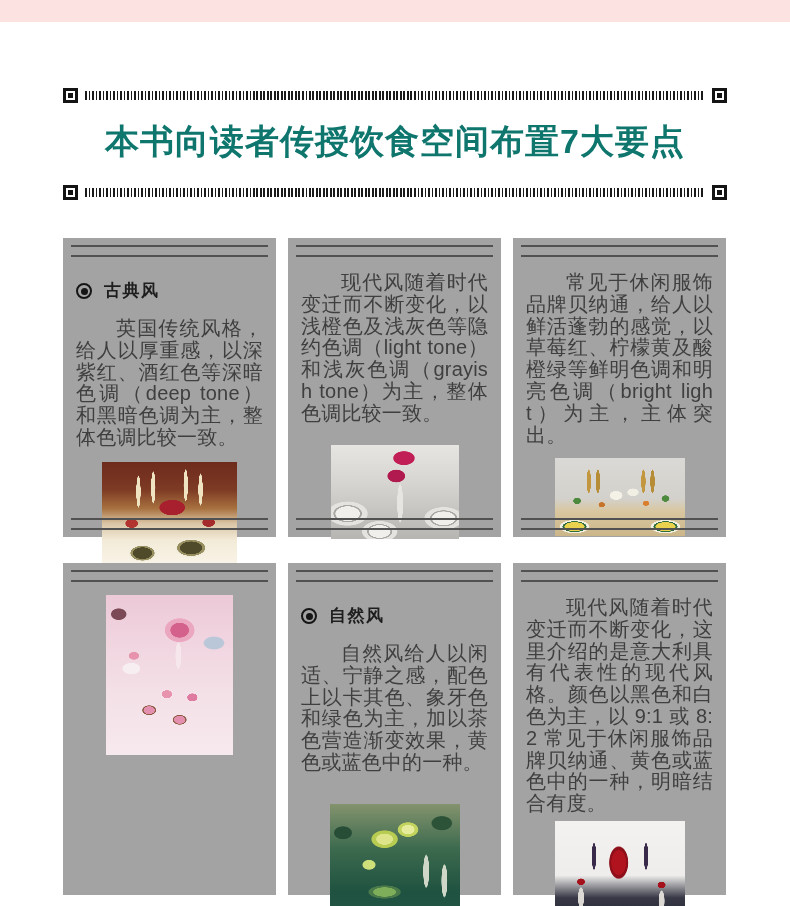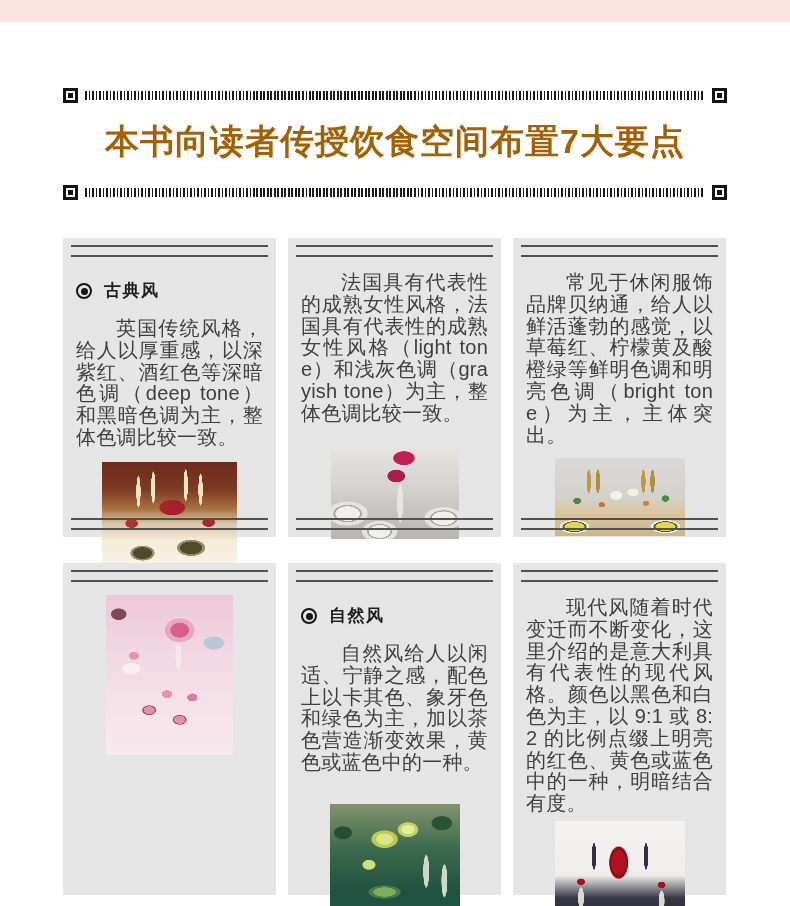--- a/index.html
+++ b/index.html
@@ -10,26 +10,26 @@
   .pink-band{height:22px;background:#fce3e1;}
 
   
   .deco-border{display:flex;align-items:center;margin:66px 63px 0;height:15px;}
   .deco-border.second{margin:19px 63px 0;}
   .deco-square{box-sizing:border-box;width:15px;height:15px;border:3px solid #141414;background:#ffffff;display:flex;align-items:center;justify-content:center;flex:0 0 auto;}
   .deco-square::after{content:"";width:5px;height:5px;background:#141414;}
   .deco-ticks{flex:1;height:9px;margin:0 7px;background:repeating-linear-gradient(90deg,#1a1a1a 0 1.6px,transparent 1.6px 3.5px);}
 
   
-  .headline{margin:14px 0 0;text-align:center;font-size:34px;line-height:49px;font-weight:bold;color:#a16207;letter-spacing:1px;}
+  .headline{margin:14px 0 0;text-align:center;font-size:34px;line-height:49px;font-weight:bold;color:#0f766e;letter-spacing:1px;}
   .headline span{display:block;}
 
   
   .cards{display:grid;grid-template-columns:repeat(3,213px);column-gap:12px;row-gap:26px;padding:0 63px;margin-top:38px;}
-  .card{position:relative;box-sizing:border-box;height:299px;background:#e5e5e5;}
+  .card{position:relative;box-sizing:border-box;height:299px;background:#a3a3a3;}
   .card.tall{height:332px;}
   .double-rule{height:8px;border-top:2px solid #515151;border-bottom:2px solid #515151;}
   .rule-top{margin:7px 8px 0;}
   .rule-bottom{position:absolute;left:8px;right:8px;bottom:7px;}
 
   .card-title-row{display:flex;align-items:center;margin:22px 13px 0;}
   .bullet{box-sizing:border-box;width:16px;height:16px;border:2.5px solid #161616;border-radius:50%;margin-right:12px;position:relative;flex:0 0 auto;}
   .bullet::after{content:"";position:absolute;left:50%;top:50%;width:7px;height:7px;margin:-3.5px 0 0 -3.5px;border-radius:50%;background:#161616;}
   .card-title{margin:0;font-size:17px;line-height:24px;font-weight:bold;color:#1e1e1e;letter-spacing:1.5px;}
 
@@ -145,28 +145,28 @@
         <span class="bullet"></span>
         <h2 class="card-title">古典风</h2>
       </div>
       <p class="card-body">英国传统风格，给人以厚重感，以深紫红、酒红色等深暗色调（deep tone）和黑暗色调为主，整体色调比较一致。</p>
       <div class="photo photo-1"></div>
       <div class="double-rule rule-bottom"></div>
     </section>
 
     <section class="card card-2">
       <div class="double-rule rule-top"></div>
-      <p class="card-body">法国具有代表性的成熟女性风格，法国具有代表性的成熟女性风格（light tone）和浅灰色调（grayish tone）为主，整体色调比较一致。</p>
+      <p class="card-body">现代风随着时代变迁而不断变化，以浅橙色及浅灰色等隐约色调（light tone）和浅灰色调（grayish tone）为主，整体色调比较一致。</p>
       <div class="photo photo-2"></div>
       <div class="double-rule rule-bottom"></div>
     </section>
 
     <section class="card card-3">
       <div class="double-rule rule-top"></div>
-      <p class="card-body">常见于休闲服饰品牌贝纳通，给人以鲜活蓬勃的感觉，以草莓红、柠檬黄及酸橙绿等鲜明色调和明亮色调（bright tone）为主，主体突出。</p>
+      <p class="card-body">常见于休闲服饰品牌贝纳通，给人以鲜活蓬勃的感觉，以草莓红、柠檬黄及酸橙绿等鲜明色调和明亮色调（bright light）为主，主体突出。</p>
       <div class="photo photo-3"></div>
       <div class="double-rule rule-bottom"></div>
     </section>
 
     <section class="card card-4 tall">
       <div class="double-rule rule-top"></div>
       <div class="photo photo-4"></div>
 
     </section>
 
@@ -176,19 +176,19 @@
         <span class="bullet"></span>
         <h2 class="card-title">自然风</h2>
       </div>
       <p class="card-body">自然风给人以闲适、宁静之感，配色上以卡其色、象牙色和绿色为主，加以茶色营造渐变效果，黄色或蓝色中的一种。</p>
       <div class="photo photo-5"></div>
 
     </section>
 
     <section class="card card-6 tall">
       <div class="double-rule rule-top"></div>
-      <p class="card-body">现代风随着时代变迁而不断变化，这里介绍的是意大利具有代表性的现代风格。颜色以黑色和白色为主，以 9:1 或 8:2 的比例点缀上明亮的红色、黄色或蓝色中的一种，明暗结合有度。</p>
+      <p class="card-body">现代风随着时代变迁而不断变化，这里介绍的是意大利具有代表性的现代风格。颜色以黑色和白色为主，以 9:1 或 8:2 常见于休闲服饰品牌贝纳通、黄色或蓝色中的一种，明暗结合有度。</p>
       <div class="photo photo-6"></div>
 
     </section>
 
   </div>
 </div>
 
 </body></html>

